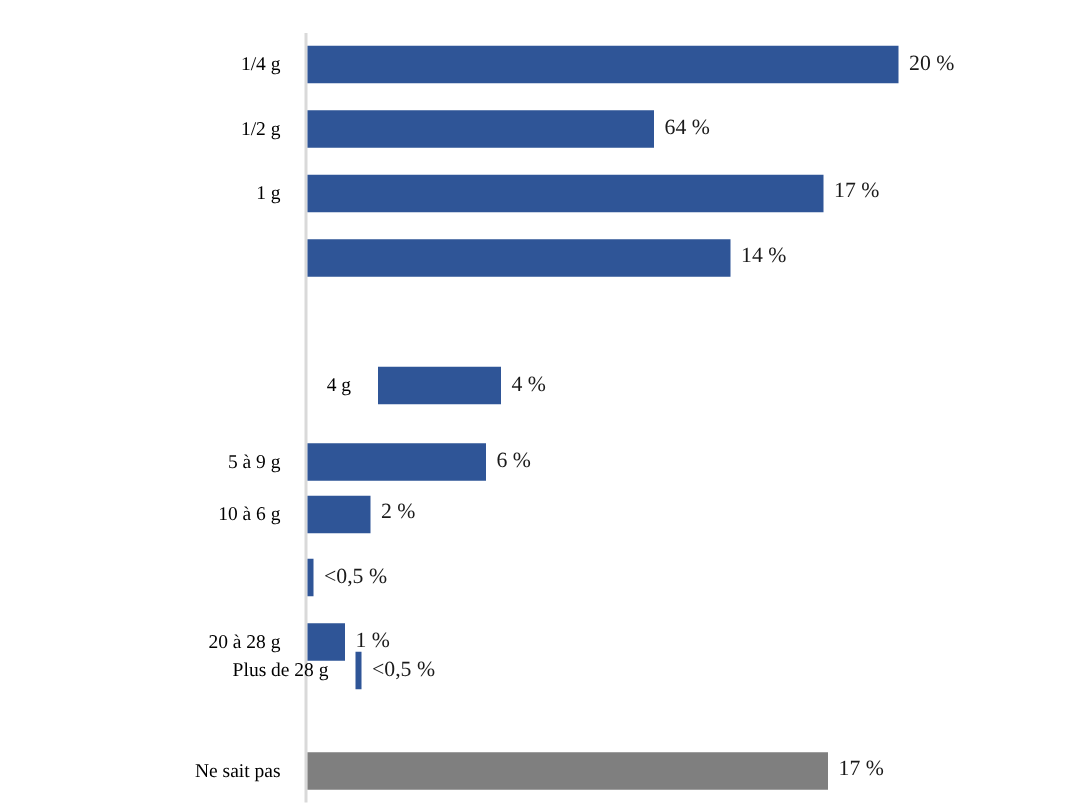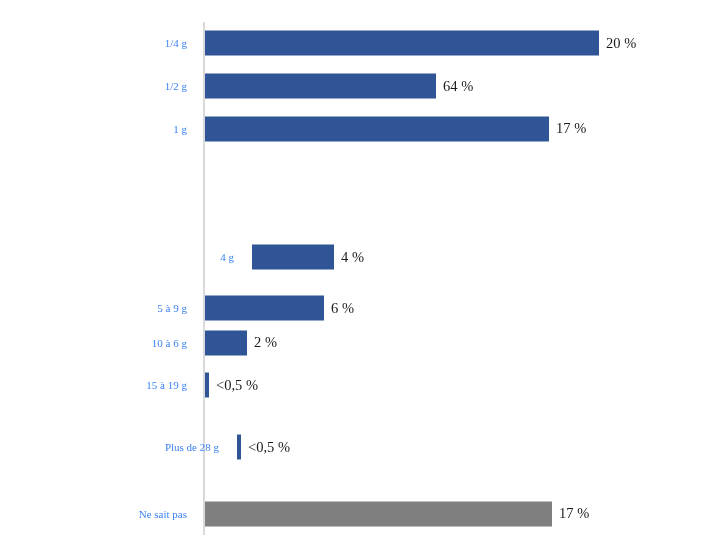--- a/index.html
+++ b/index.html
@@ -50,22 +50,22 @@
 
   .cat-label {
     position: absolute;
     left: 0;
     top: 50%;
     transform: translateY(-50%);
     width: 195px;
     text-align: right;
     padding-right: 8px;
     box-sizing: border-box;
-    font-size: 11px;
-    color: #3b82f6;
+    font-size: 13px;
+    color: #000000;
     white-space: nowrap;
     line-height: 1.1;
   }
 
   .bar-wrap {
     position: absolute;
     left: 205px;
     top: 50%;
     transform: translateY(-50%);
     height: 25px;
@@ -111,20 +111,24 @@
         </div>
       </div>
       <div class="bar-row" style="top: 85.5px; height: 42.75px;">
         <div class="cat-label">1 g</div>
         <div class="bar-wrap">
           <div class="bar" style="width: 344px; background: rgb(47, 85, 151);"></div>
           <div class="value-label">17 %</div>
         </div>
       </div>
       <div class="bar-row" style="top: 128.25px; height: 42.75px;">
+        <div class="bar-wrap">
+          <div class="bar" style="width: 282px; background: rgb(47, 85, 151);"></div>
+          <div class="value-label">14 %</div>
+        </div>
       </div>
       <div class="bar-row" style="top: 213.75px; height: 42.75px; margin-left: 47px;">
         <div class="cat-label">4 g</div>
         <div class="bar-wrap">
           <div class="bar" style="width: 82px; background: rgb(47, 85, 151);"></div>
           <div class="value-label">4 %</div>
         </div>
       </div>
       <div class="bar-row" style="top: 265px; height: 42.75px;">
         <div class="cat-label">5 à 9 g</div>
@@ -134,24 +138,30 @@
         </div>
       </div>
       <div class="bar-row" style="top: 299.25px; height: 42.75px;">
         <div class="cat-label">10 à 6 g</div>
         <div class="bar-wrap">
           <div class="bar" style="width: 42px; background: rgb(47, 85, 151);"></div>
           <div class="value-label">2 %</div>
         </div>
       </div>
       <div class="bar-row" style="top: 342px; height: 42.75px;">
-        <div class="cat-label">15 à 19 g</div>
         <div class="bar-wrap">
           <div class="bar" style="width: 4px; background: rgb(47, 85, 151);"></div>
           <div class="value-label">&lt;0,5 %</div>
+        </div>
+      </div>
+      <div class="bar-row" style="top: 384.75px; height: 42.75px;">
+        <div class="cat-label">20 à 28 g</div>
+        <div class="bar-wrap">
+          <div class="bar" style="width: 25px; background: rgb(47, 85, 151);"></div>
+          <div class="value-label">1 %</div>
         </div>
       </div>
       <div class="bar-row" style="top: 404px; height: 42.75px; margin-left: 32px;">
         <div class="cat-label">Plus de 28 g</div>
         <div class="bar-wrap">
           <div class="bar" style="width: 4px; background: rgb(47, 85, 151);"></div>
           <div class="value-label">&lt;0,5 %</div>
         </div>
       </div>
       <div class="bar-row" style="top: 470.25px; height: 42.75px;">

